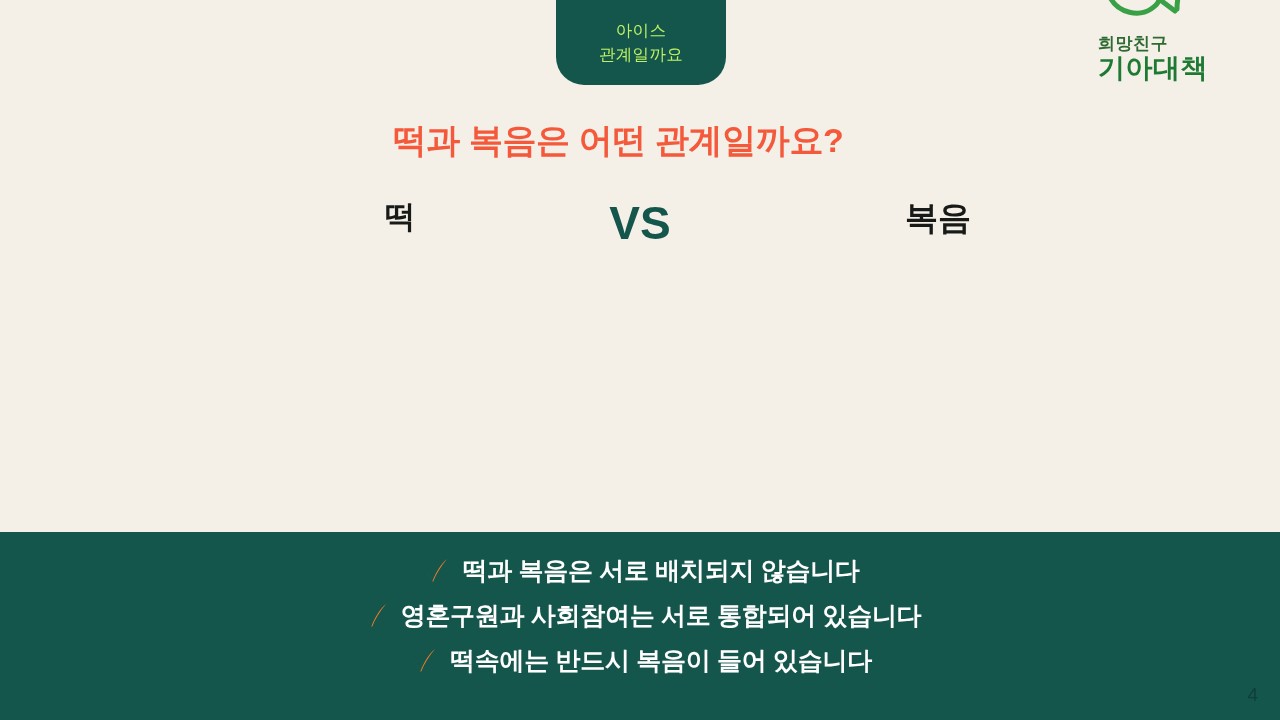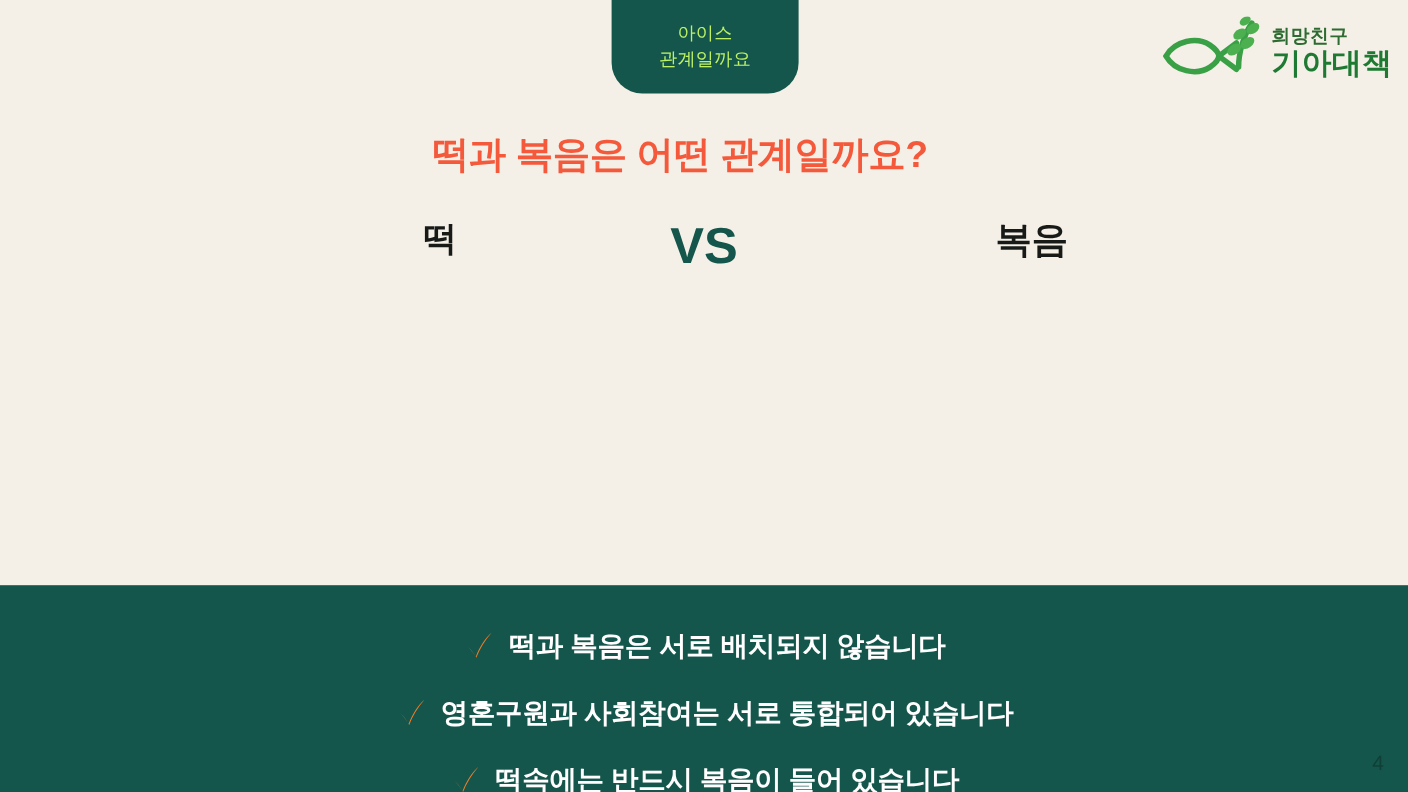--- a/index.html
+++ b/index.html
@@ -52,20 +52,21 @@
   .logo {
     position: absolute;
     right: 14px;
     top: 12px;
     width: 226px;
     height: 72px;
     display: flex;
     align-items: center;
     justify-content: flex-end;
     gap: 6px;
+    flex-direction: column;
   }
   .logo-mark {
     width: 96px;
     height: 66px;
     flex: 0 0 auto;
   }
   .logo-words {
     display: flex;
     flex-direction: column;
     align-items: flex-start;
@@ -189,21 +190,20 @@
     width: 1280px;
     display: flex;
     flex-direction: column;
     align-items: center;
     gap: 12px;
   }
   .bullet {
     display: flex;
     align-items: center;
     gap: 12px;
-    margin-top: 16px;
   }
   .check {
     width: 30px;
     height: 30px;
     flex: 0 0 auto;
   }
   .bullet-text {
     color: #FFFFFF;
     font-size: 25px;
     font-weight: 800;

